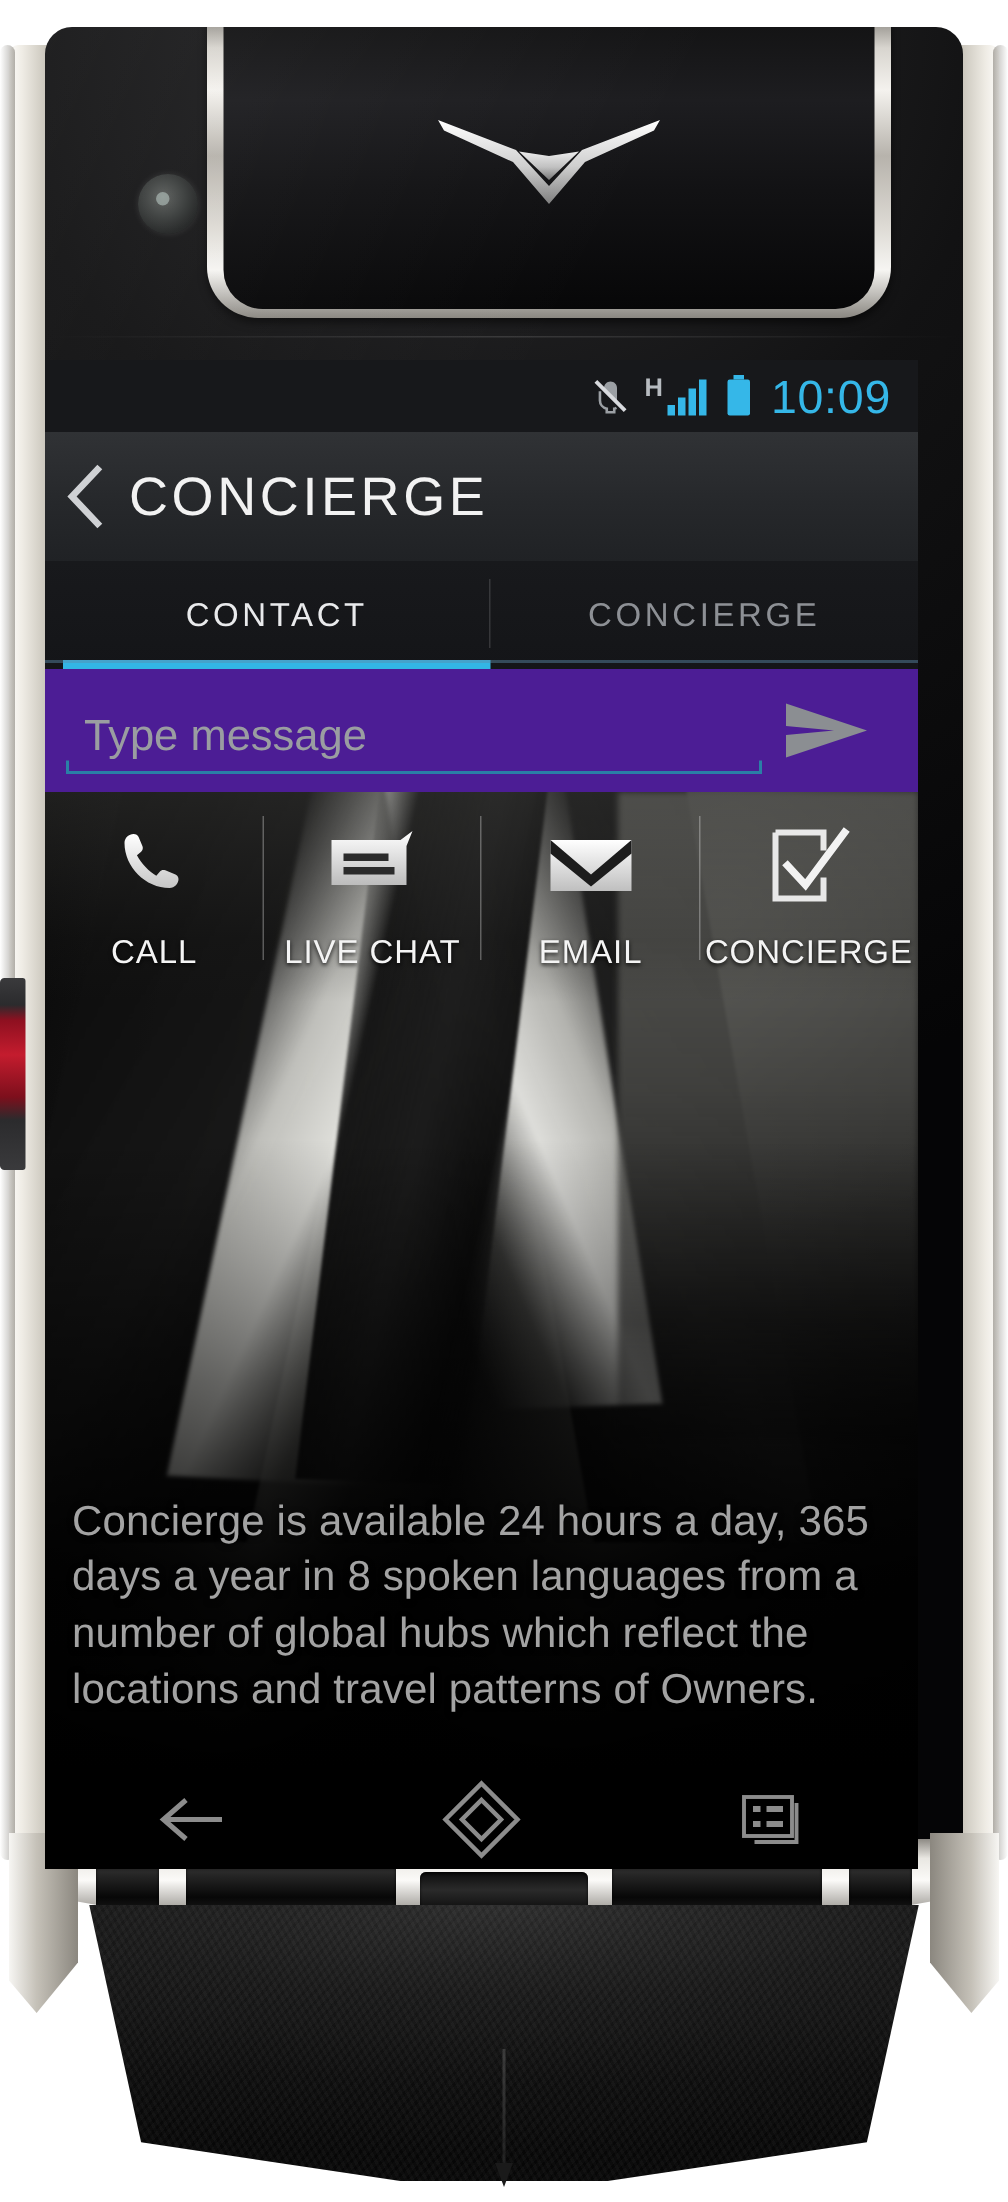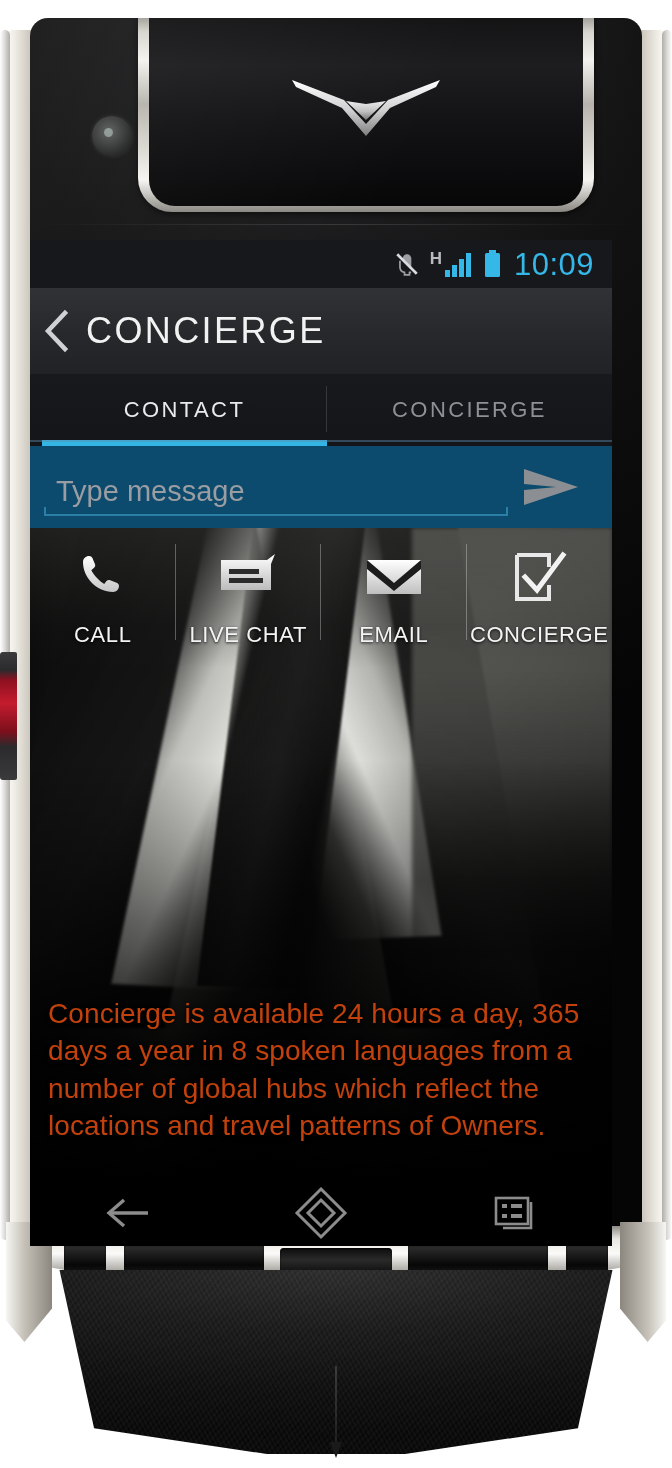--- a/index.html
+++ b/index.html
@@ -149,21 +149,21 @@
     background:#33b5e5;
   }
   #tab-bar-baseline{
     position:absolute; left:0; top:200px; width:582px; height:2px;
     background:rgba(90,140,170,.45);
   }
 
   
   #compose-bar{
     position:absolute; left:0; top:206px; width:582px; height:82px;
-    background:#0c4a6e;
+    background:#4c1d95;
     display:flex; align-items:center;
   }
   #compose-field{
     position:relative; margin-left:14px; width:464px; height:58px;
     display:flex; align-items:flex-end;
   }
   #compose-placeholder{
     color:#9a9da1; font-size:29px; padding-left:12px; padding-bottom:10px;
     line-height:1;
   }
@@ -267,21 +267,21 @@
   
   #greeting-block{
     position:absolute; left:18px; bottom:36px; width:546px;
   }
   #greeting{
     color:#eceff0; font-size:33px; font-weight:400; letter-spacing:.2px;
     margin-bottom:16px;
     text-shadow:0 1px 4px rgba(0,0,0,.9);
   }
   #description{
-    color:#c2410c; font-size:28px; line-height:1.33; letter-spacing:.1px;
+    color:#a3a3a3; font-size:28px; line-height:1.33; letter-spacing:.1px;
     text-shadow:0 1px 4px rgba(0,0,0,.9);
   }
 
   
   #nav-bar{
     position:absolute; left:30px; top:1180px; width:582px; height:66px;
     background:#000;
     display:flex; align-items:center; justify-content:space-around;
     z-index:5;
   }

